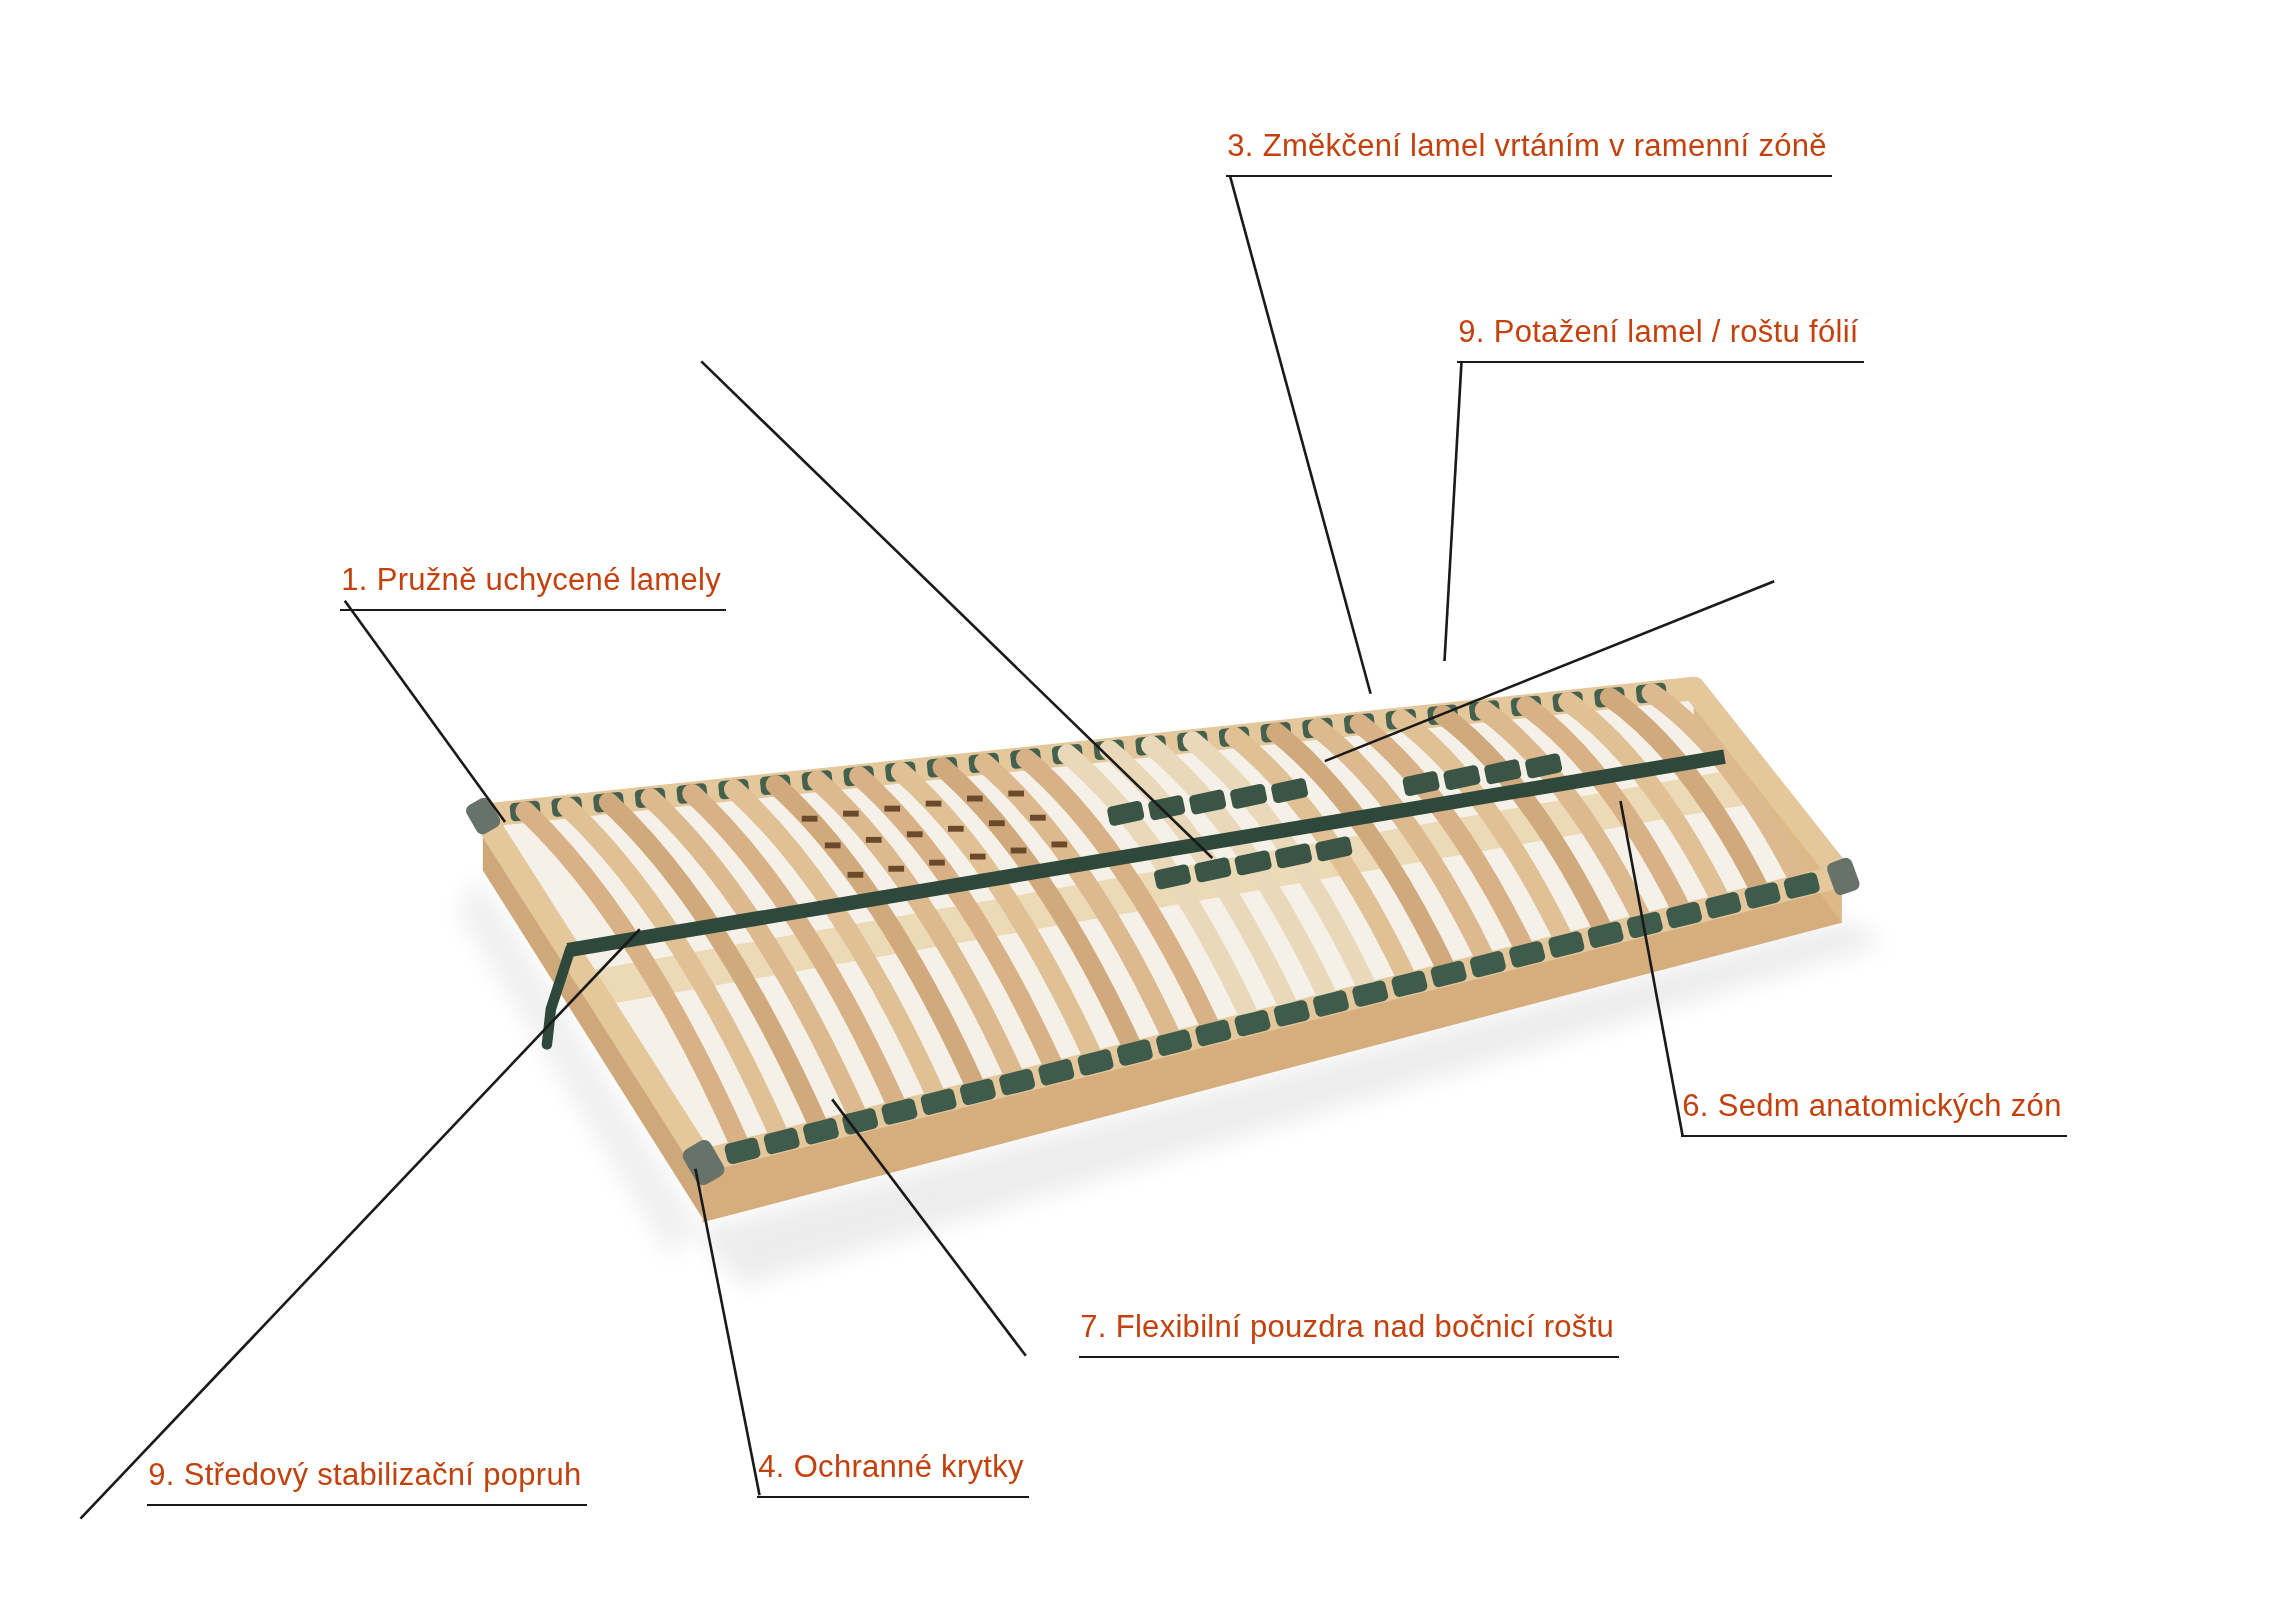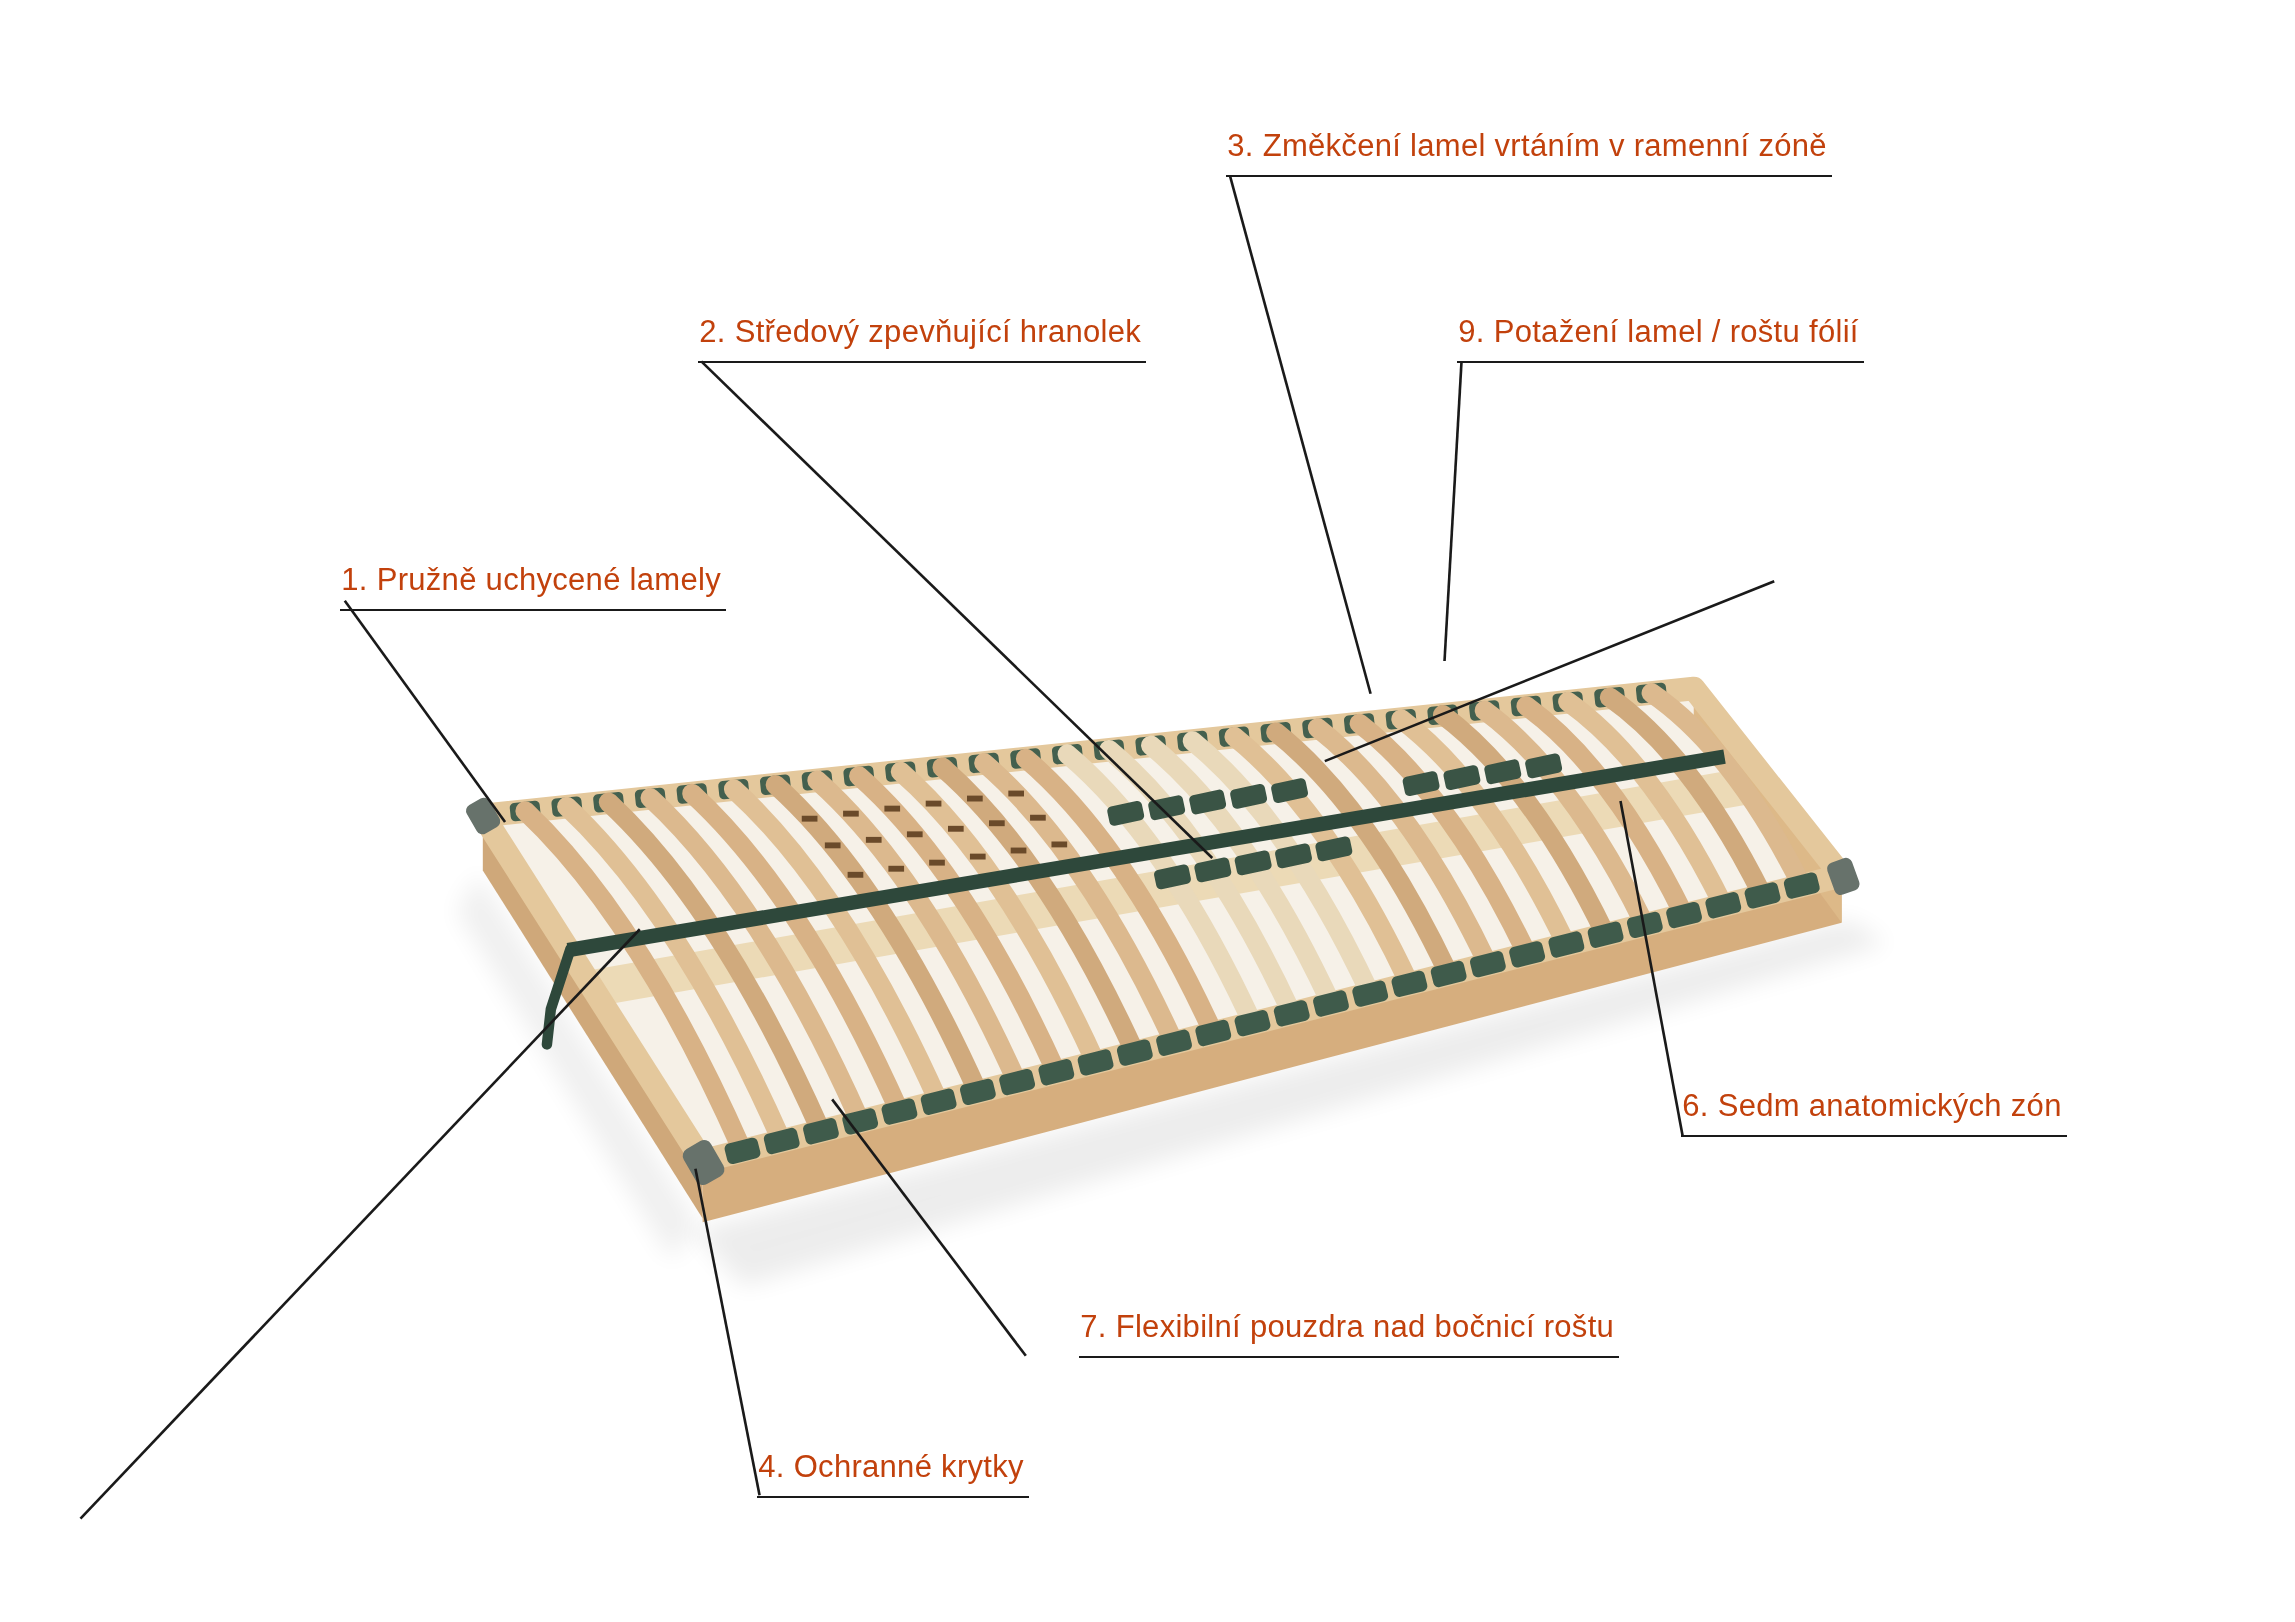--- a/index.html
+++ b/index.html
@@ -186,21 +186,21 @@
       <line x1="2234" y1="552" x2="2208" y2="1010"></line>
       <line x1="2712" y1="888" x2="2025" y2="1163"></line>
       <line x1="2572" y1="1736" x2="2477" y2="1224"></line>
       <line x1="1568" y1="2072" x2="1272" y2="1680"></line>
       <line x1="1161" y1="2285" x2="1063" y2="1786"></line>
       <line x1="123" y1="2321" x2="978" y2="1420"></line>
     </g>
   </svg>
 
   <div class="label" id="label-1">1. Pružně uchycené lamely</div>
-  <div class="label" id="label-2">2. Středový zpevňující hranolek</div>
   <div class="label" id="label-3">3. Změkčení lamel vrtáním v ramenní zóně</div>
   <div class="label" id="label-4">9. Potažení lamel / roštu fólií</div>
   <div class="label" id="label-6">6. Sedm anatomických zón</div>
   <div class="label" id="label-7">7. Flexibilní pouzdra nad bočnicí roštu</div>
   <div class="label" id="label-8">4. Ochranné krytky</div>
+  <div class="label" id="label-9">9. Středový stabilizační popruh</div>
 
 </div>
 
 
 </body></html>

